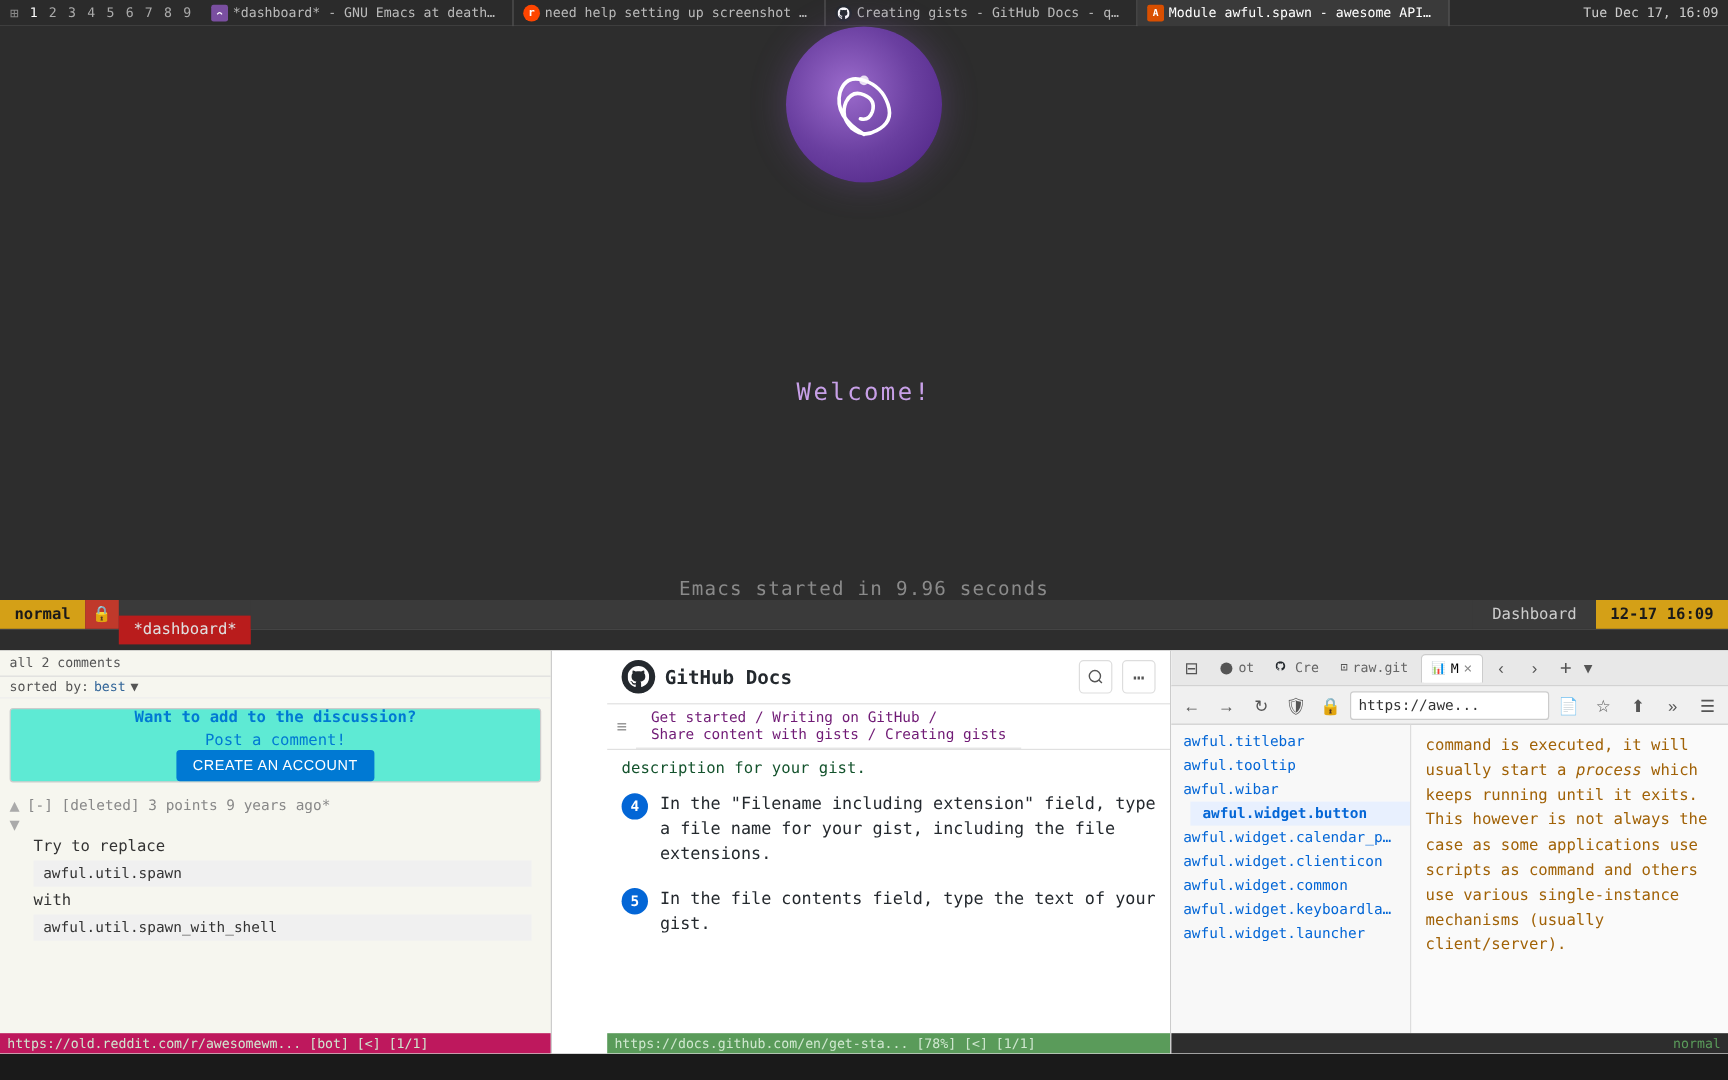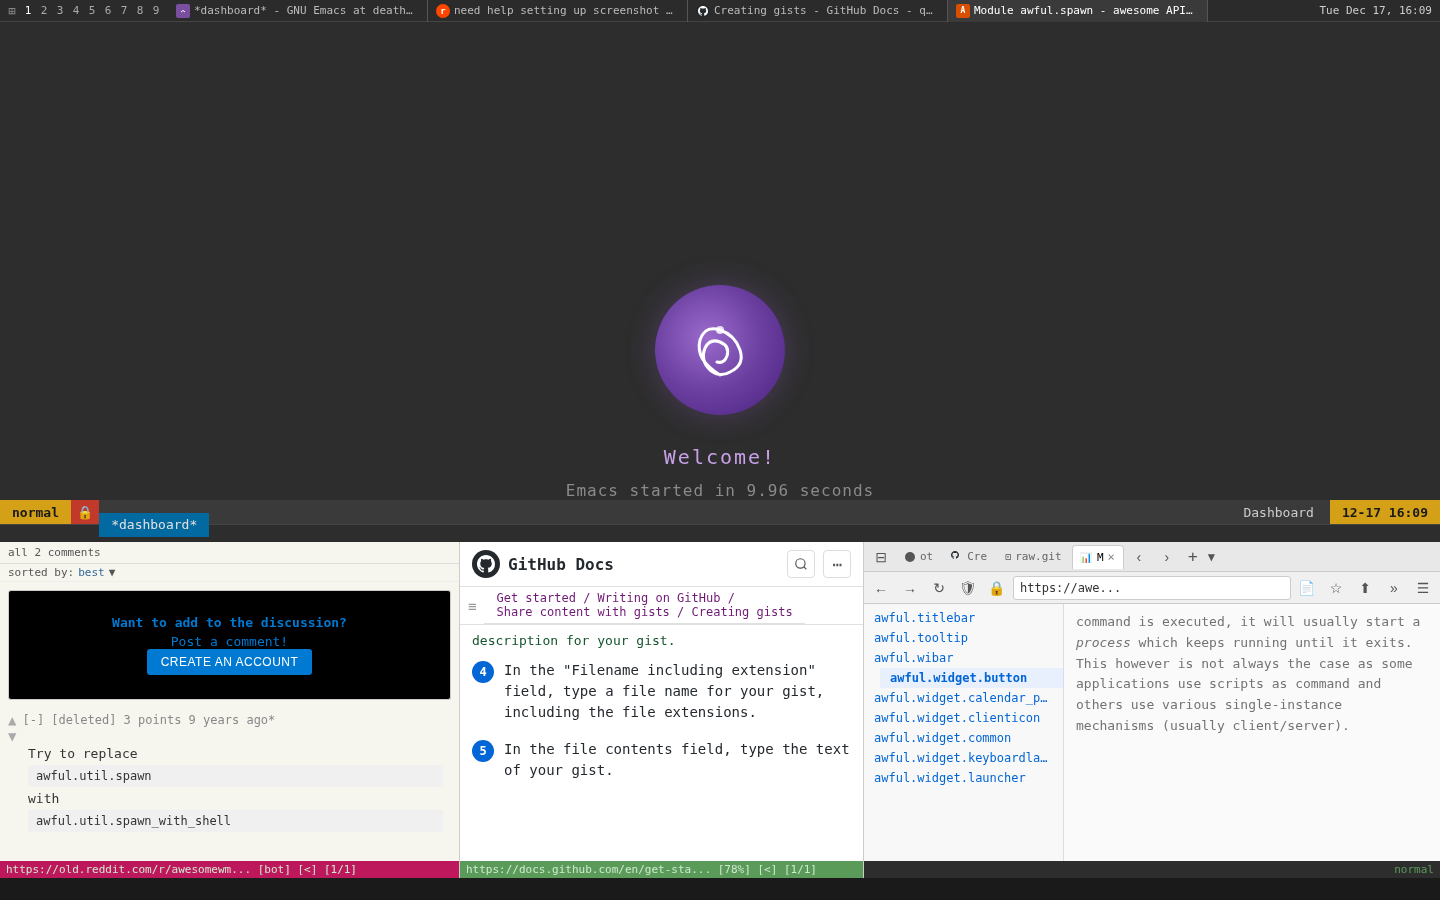--- a/index.html
+++ b/index.html
@@ -45,21 +45,21 @@
     }
 
     
     #emacs-area {
       width: 1440px;
       height: 478px;
       background: #2d2d2d;
       display: flex;
       flex-direction: column;
       align-items: center;
-      justify-content: flex-end;
+      justify-content: space-between;
       position: relative;
     }
 
     .emacs-logo {
       width: 130px;
       height: 130px;
       border-radius: 50%;
       background: radial-gradient(circle at 40% 40%, #9b6bcc, #6a3fa0, #4a2080);
       display: flex;
       align-items: center;
@@ -111,21 +111,21 @@
     .mode-lock {
       background: #c0392b;
       color: white;
       padding: 0 6px;
       height: 100%;
       display: flex;
       align-items: center;
       font-size: 13px;
     }
     .mode-buffer {
-      background: #0369a1;
+      background: #b91c1c;
       color: #e0e0e0;
       padding: 0 12px;
       height: 100%;
       display: flex;
       align-items: center;
       font-size: 13px;
       margin-top: 25px;
     }
     .mode-spacer {
       flex: 1;
@@ -192,22 +192,22 @@
       font-size: 11px;
       color: #555;
       padding: 2px 8px;
       border-bottom: 1px solid #eee;
     }
     .reddit-sort a { color: #336699; text-decoration: none; }
 
     .reddit-comment-box {
       margin: 8px;
       border: 1px solid #ccc;
-      background: #000000;
-      padding: 24px;
+      background: #5eead4;
+      padding: 0;
       text-align: center;
       border-radius: 3px;
     }
     .reddit-comment-title {
       color: #0079d3;
       font-size: 13px;
       font-weight: bold;
       margin-bottom: 4px;
     }
     .reddit-comment-link {
@@ -259,27 +259,28 @@
       margin-top: auto;
       background: #be185d;
       color: #d0e8d0;
       font-size: 11px;
       padding: 2px 6px;
       font-family: monospace;
     }
 
     
     #panel-middle {
-      width: 404px;
+      width: 516px;
       flex-shrink: 0;
       border-right: 1px solid #ccc;
       background: #fff;
       display: flex;
       flex-direction: column;
       overflow: hidden;
+      padding-left: 46px;
     }
 
     .gh-docs-header {
       display: flex;
       align-items: center;
       padding: 8px 12px;
       border-bottom: 1px solid #e0e0e0;
       gap: 8px;
     }
     .gh-logo {
@@ -504,21 +505,21 @@
       white-space: nowrap;
       overflow: hidden;
       text-overflow: ellipsis;
     }
     .ff-sidebar-item.active { background: #e8f0fe; font-weight: bold; margin-left: 16px; }
 
     .ff-main-content {
       flex: 1;
       padding: 8px 12px;
       font-size: 13px;
-      color: #737373;
+      color: #a16207;
       line-height: 1.6;
       overflow-y: hidden;
     }
     .ff-main-content em { font-style: italic; }
 
     .ff-statusbar {
       background: #2d2d2d;
       color: #ccc;
       font-size: 11px;
       padding: 2px 6px;

